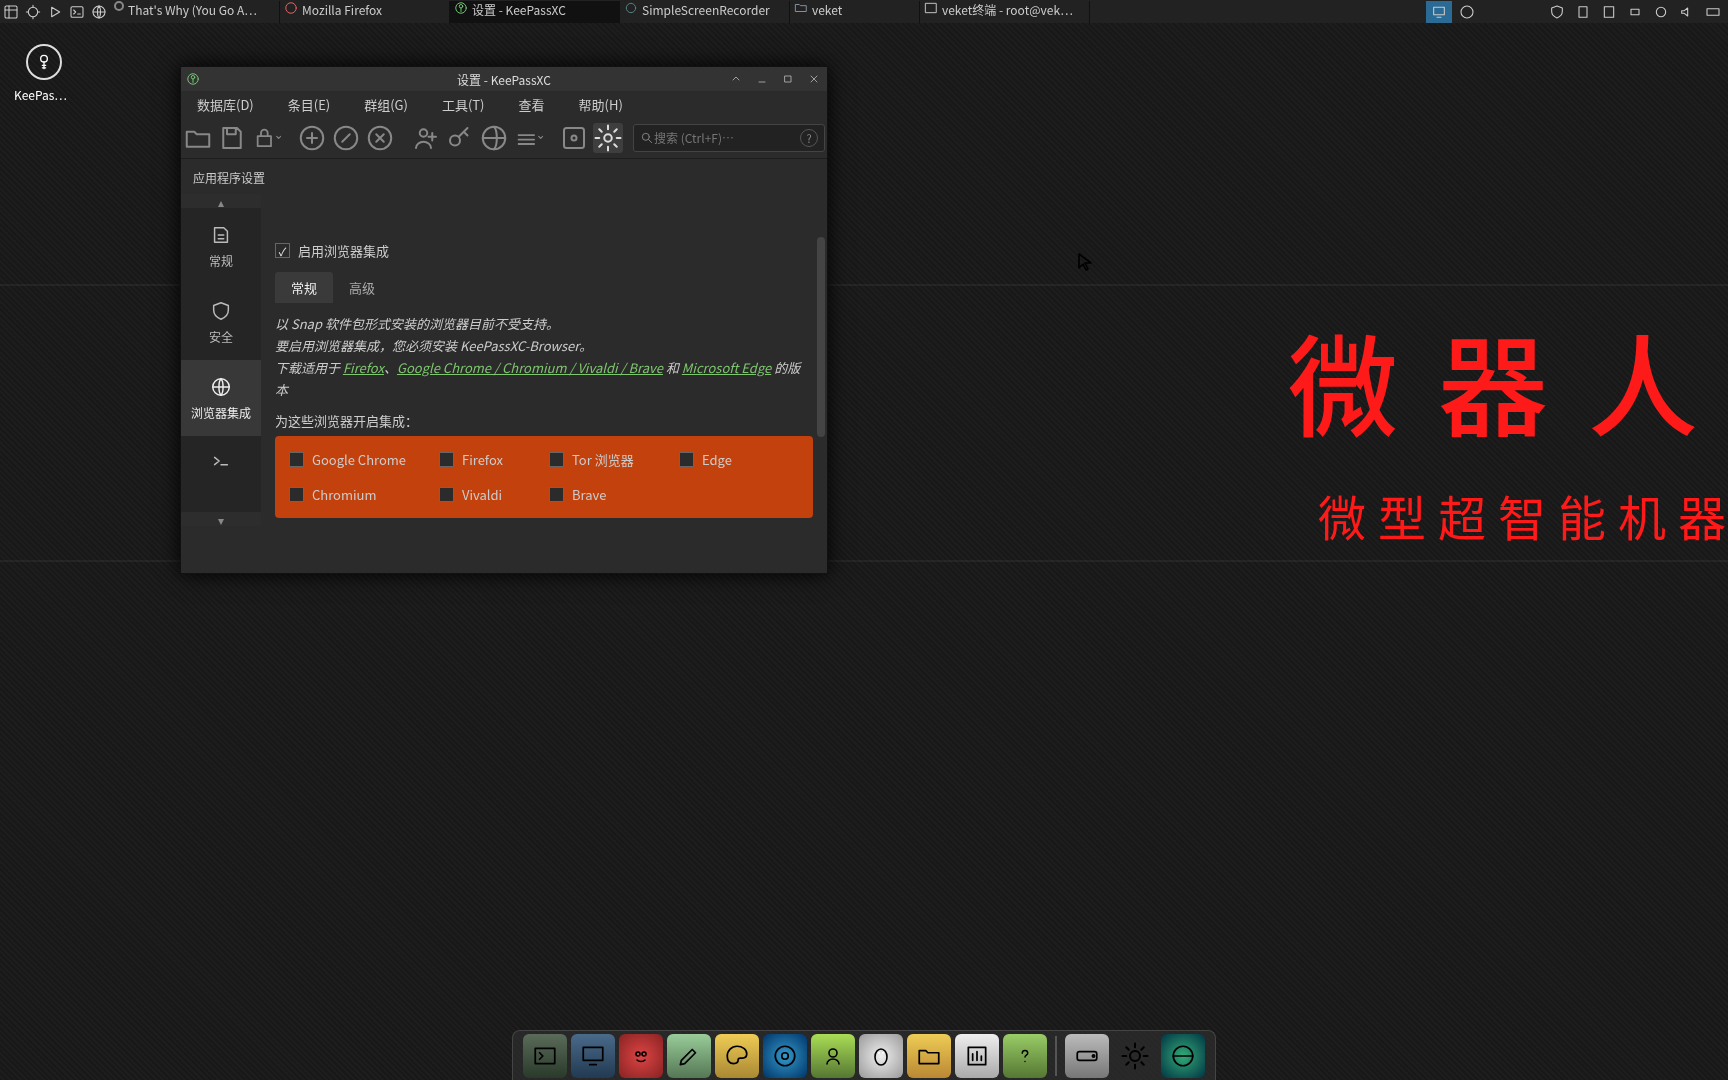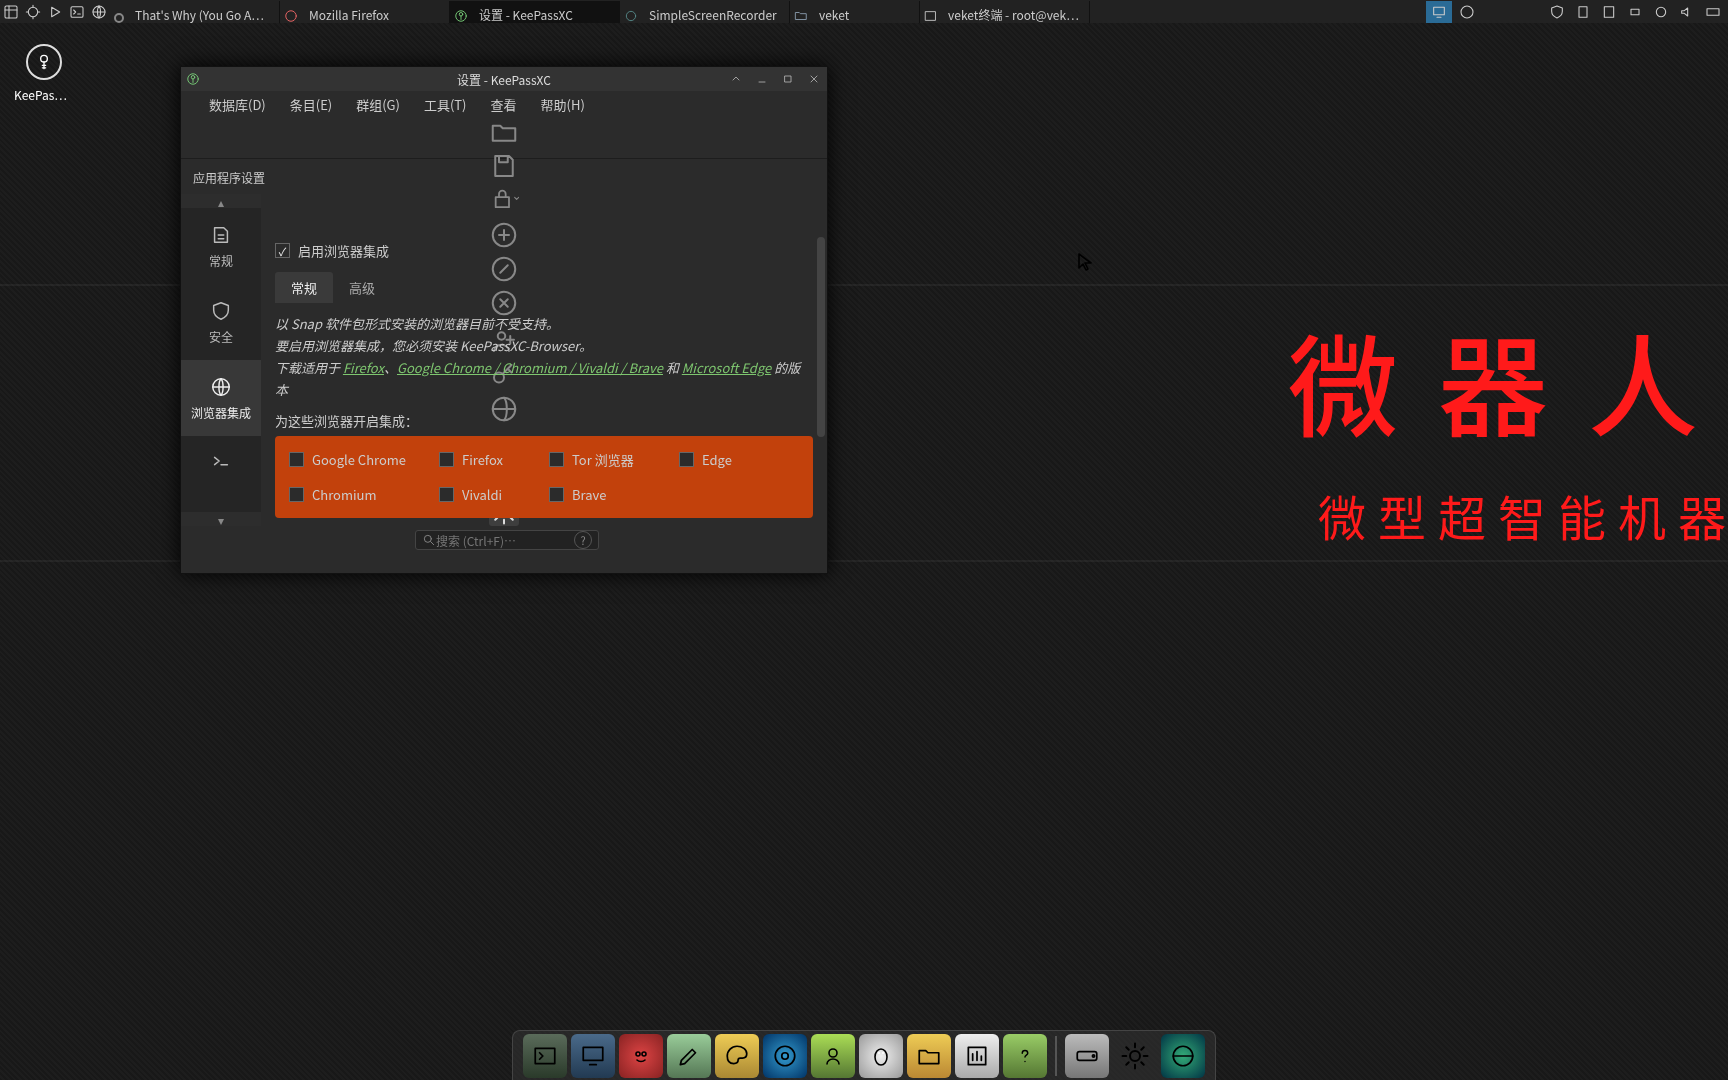--- a/index.html
+++ b/index.html
@@ -7,21 +7,21 @@
 body {
   background:#1a1a1a
     repeating-linear-gradient(45deg,#181818 0 2px,#1d1d1d 2px 4px);
   position:relative;
 }
 
 .taskbar { position:absolute; top:0; left:0; right:0; height:23px;
   background:#222; display:flex; align-items:center; font-size:12px; color:#ccc; }
 .task-icn { width:22px; height:22px; display:flex; align-items:center; justify-content:center; }
 .task-icn svg { width:16px; height:16px; }
-.task-item { display:flex; align-items:flex-end; height:22px; padding:0 10px 0 4px; gap:11px;
+.task-item { display:flex; align-items:flex-start; height:22px; padding:0 10px 0 4px; gap:4px;
   border-right:1px solid #111; white-space:nowrap; overflow:hidden; }
 .task-item.min { width:170px; }
 .task-item.active { background:#111; }
 .tray { margin-left:auto; display:flex; align-items:center; gap:4px; padding-right:4px; }
 
 .desk-icon { position:absolute; top:44px; left:14px; width:60px; text-align:left; color:#fff; font-size:12px; }
 .desk-icon .ic { width:36px; height:36px; margin:0 auto 6px; border:2px solid #ddd; border-radius:50%;
   display:flex; align-items:center; justify-content:center; }
 .desk-icon .ic svg { width:20px; height:20px; }
 
@@ -41,23 +41,23 @@
   display:flex; align-items:center; justify-content:center; }
 .dock .sep { width:2px; height:40px; background:#555; margin:0 4px; }
 
 .win { position:absolute; top:66px; left:180px; width:648px; height:508px;
   background:#2b2b2b; border:1px solid #111; box-shadow:0 0 20px #000; color:#ccc; font-size:13px; }
 .titlebar { height:24px; background:#333; display:flex; align-items:center; position:relative; }
 .titlebar .appic { width:24px; display:flex; justify-content:center; }
 .titlebar .ttl { position:absolute; left:0; right:0; text-align:center; font-size:12px; color:#ddd; pointer-events:none; }
 .titlebar .wbtns { margin-left:auto; display:flex; }
 .titlebar .wbtn { width:26px; height:24px; display:flex; align-items:center; justify-content:center; color:#bbb; }
-.menubar { height:26px; display:flex; align-items:center; padding:0 20px; gap:8px; background:#2b2b2b; }
+.menubar { height:26px; display:flex; align-items:center; padding:0 8px; gap:18px; background:#2b2b2b; }
 .menubar span { padding:3px 8px; font-size:13px; }
-.toolbar { height:42px; display:flex; align-items:center; padding:0 2px; gap:4px; border-bottom:1px solid #1d1d1d;flex-direction:column; }
+.toolbar { height:42px; display:flex; align-items:center; padding:0 2px; gap:4px; border-bottom:1px solid #1d1d1d; }
 .tbtn { width:30px; height:30px; display:flex; align-items:center; justify-content:center; border-radius:3px; color:#888; }
 .tbtn.active { background:#3e3e3e; color:#ddd; }
 .search { flex:1; margin-left:6px; display:flex; align-items:center; background:#222; border:1px solid #444; border-radius:3px; height:28px; padding:0 6px; }
 .search input { flex:1; background:none; border:none; color:#ccc; font-size:12px; outline:none; }
 .search .hint { width:18px; height:18px; border:1px solid #555; border-radius:50%; display:flex; align-items:center; justify-content:center; font-size:11px; color:#888; margin-left:4px;}
 .pg-title { padding:10px 12px 8px; font-size:12px; }
 .body { display:flex; height:calc(100% - 24px - 26px - 42px - 40px - 42px); }
 .sidebar { width:80px; background:#252525; display:flex; flex-direction:column; align-items:stretch; font-size:12px; position:relative;}
 .sidebar .up { height:14px; display:flex; justify-content:center; align-items:center; color:#888; background:#2d2d2d;}
 .sb-item { display:flex; flex-direction:column; align-items:center; justify-content:center; gap:6px; height:76px; color:#bbb; }

